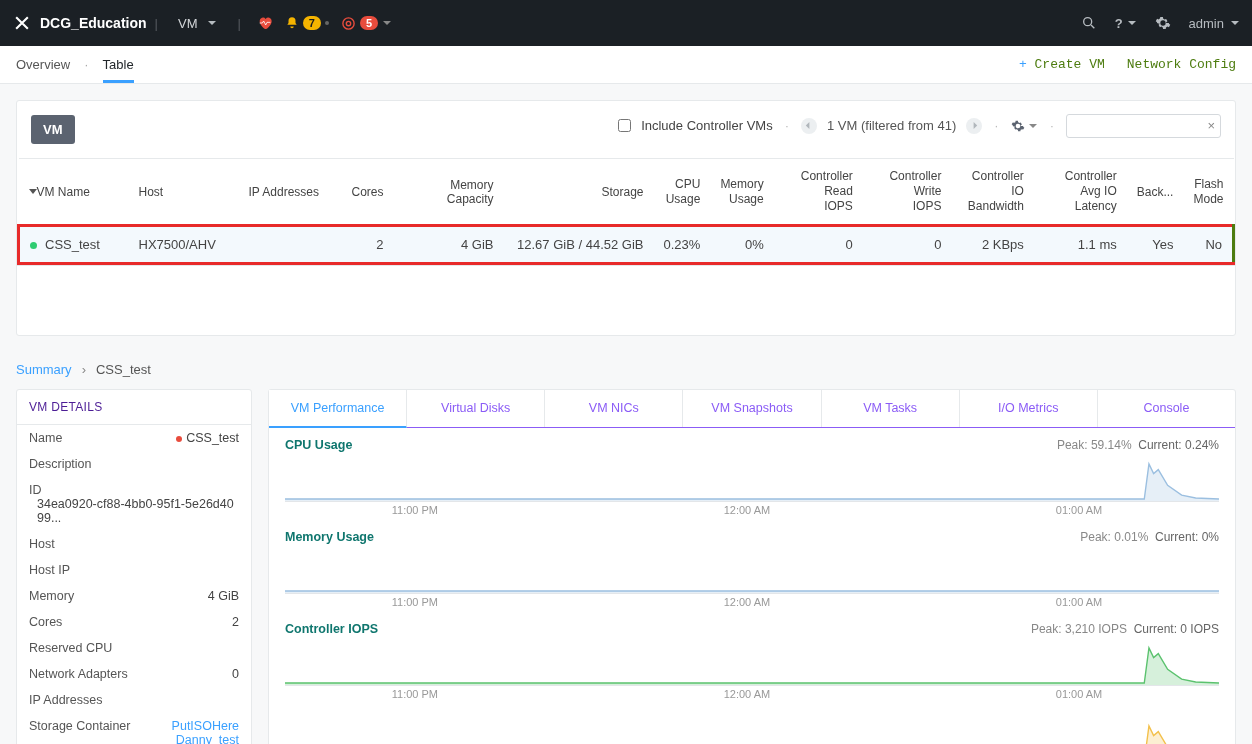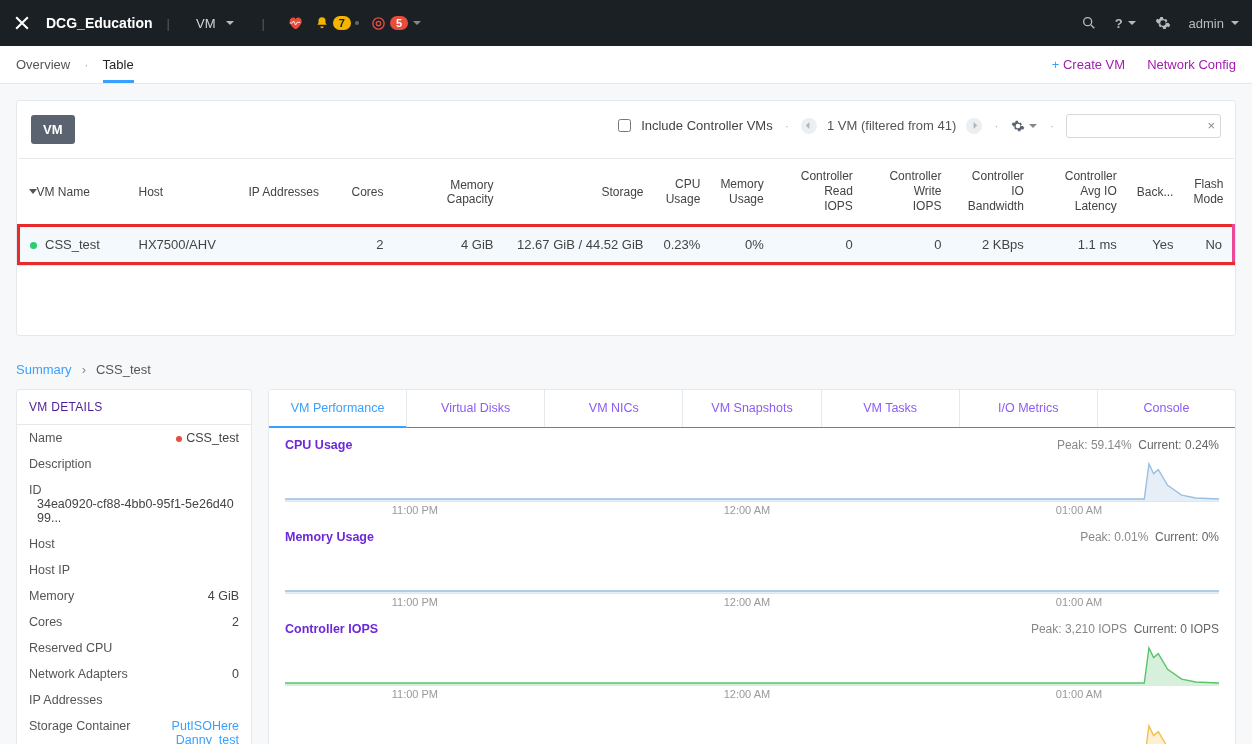--- a/index.html
+++ b/index.html
@@ -1,19 +1,19 @@
 <!DOCTYPE html>
 <html><head>
 <meta charset="utf-8">
 <style>
 * { box-sizing: border-box; margin: 0; padding: 0; }
 body { font-family: -apple-system, BlinkMacSystemFont, "Segoe UI", Helvetica, Arial, sans-serif; font-size: 13px; color: #555; background: #f7f8f9; }
 
 .topnav { background: #1b2025; color: #cfd2d4; height: 46px; display: flex; align-items: center; padding: 0 12px; justify-content: space-between; }
-.topnav-left { display: flex; align-items: center; gap: 14px; }
+.topnav-left { display: flex; align-items: center; gap: 8px; }
 .logo-x { width: 20px; height: 20px; color: #fff; }
 .topnav .cluster { color: #fff; font-weight: 600; font-size: 14px; }
 .topnav .divider { color: #555a5f; }
 .vm-dd { display:flex; align-items:center; gap:10px; color:#b6bbc0; padding:0 12px; border-radius:3px; cursor:pointer; }
 .vm-dd .label { color:#d3d6d9; }
 .chev { width:10px; height:10px; }
 .status-group { display:flex; align-items:center; gap:12px; margin-left:8px;}
 .status-pill { display:flex; align-items:center; gap:4px; }
 .badge { font-size:11px; font-weight:700; border-radius:9px; padding:1px 6px; color:#1b1b1b; }
 .badge.y { background:#f5b400; }
@@ -28,21 +28,21 @@
 .topnav-right .q { display:flex; align-items:center; gap:4px;}
 
 
 .subnav { background:#fff; height:38px; border-bottom:1px solid #e6e9eb; display:flex; align-items:center; padding:0 16px; justify-content:space-between; }
 .subnav-left { display:flex; align-items:center; gap:14px; }
 .tab-link { color:#555; cursor:pointer; padding:10px 0; }
 .tab-link.active { color:#22272b; position:relative; }
 .tab-link.active::after { content:""; position:absolute; left:0; right:0; bottom:-1px; height:3px; background:#3aa0ff; }
 .subnav .sep { color:#aaa; }
 .subnav-right { display:flex; align-items:center; gap:22px; }
-.blue-link { color:#a21caf; cursor:pointer; font-weight:500;}
+.blue-link { color:#4d7c0f; cursor:pointer; font-weight:500;font-family:Liberation Mono, monospace;}
 .blue-link.plus::before { content:"+ "; color:#3aa0ff; }
 
 
 .main-area { background:#fff; border:1px solid #e6e9eb; margin:16px; border-radius:3px; }
 .vm-chip { display:inline-block; background:#5b6370; color:#fff; font-weight:600; font-size:13px; padding:7px 12px; margin:14px; border-radius:3px; }
 .toolbar-row { display:flex; align-items:center; justify-content:space-between; gap:10px; padding:0 14px 8px; }
 .toolbar-row .lbl { color:#444; }
 .chk { width:13px;height:13px; }
 .pager-btn { width:16px;height:16px; border-radius:50%; background:#eceff1; display:inline-flex; align-items:center; justify-content:center; color:#b0b6bb; cursor:pointer;}
 .pager-btn svg{width:9px;height:9px;}
@@ -81,30 +81,30 @@
 .drow .dot-r { width:6px;height:6px;border-radius:50%; background:#e84c3d; display:inline-block; margin-right:4px; vertical-align:middle;}
 
 .perf-panel { flex:1; }
 .ptabs { display:flex; border-bottom:1px solid #8b5cf6;}
 .ptab { flex:1; text-align:center; padding:11px 4px; color:#8b5cf6; font-size:12.5px; cursor:pointer; border-right:1px solid #e6e9eb;}
 .ptab:last-child{border-right:none;}
 .ptab.active { color:#3aa0ff; font-weight:500; border-bottom:2px solid #3aa0ff; margin-bottom:-1px; background:#fff;}
 
 .chart-block { padding:10px 16px 0;}
 .chart-hdr { display:flex; justify-content:space-between; align-items:center; font-size:12px;}
-.chart-hdr .title { color:#6d28d9; font-weight:600; font-size:12.5px;}
+.chart-hdr .title { color:#0f766e; font-weight:600; font-size:12.5px;}
 .chart-hdr .meta { color:#888;}
 .chart-hdr .meta .cur { color:#666;}
 .chart-area { height:46px; position:relative; border-bottom:1px solid #e3e6e9; margin-top:4px;}
 .chart-area svg { width:100%; height:100%; display:block;}
 .chart-axis { display:flex; justify-content:space-between; font-size:11px; color:#999; padding:2px 0 4px; width:75%; margin:0 auto;}
 .chart-axis span:nth-child(1){margin-left:-10px;}
 
 .row-outline td:first-child{border-left:3px solid #e82a2a;}
-.row-outline td:last-child{border-right:3px solid #ec4899;}
+.row-outline td:last-child{border-right:3px solid #4d7c0f;}
 .row-outline td{border-top:3px solid #e82a2a; border-bottom:3px solid #e82a2a;}
 </style>
 </head>
 <body>
 
 <div class="topnav">
   <div class="topnav-left">
     <svg class="logo-x" viewBox="0 0 24 24" fill="none" stroke="currentColor" stroke-width="2.5">
         <path d="M5 5 L19 19 M19 5 L5 19"></path>
       </svg>

